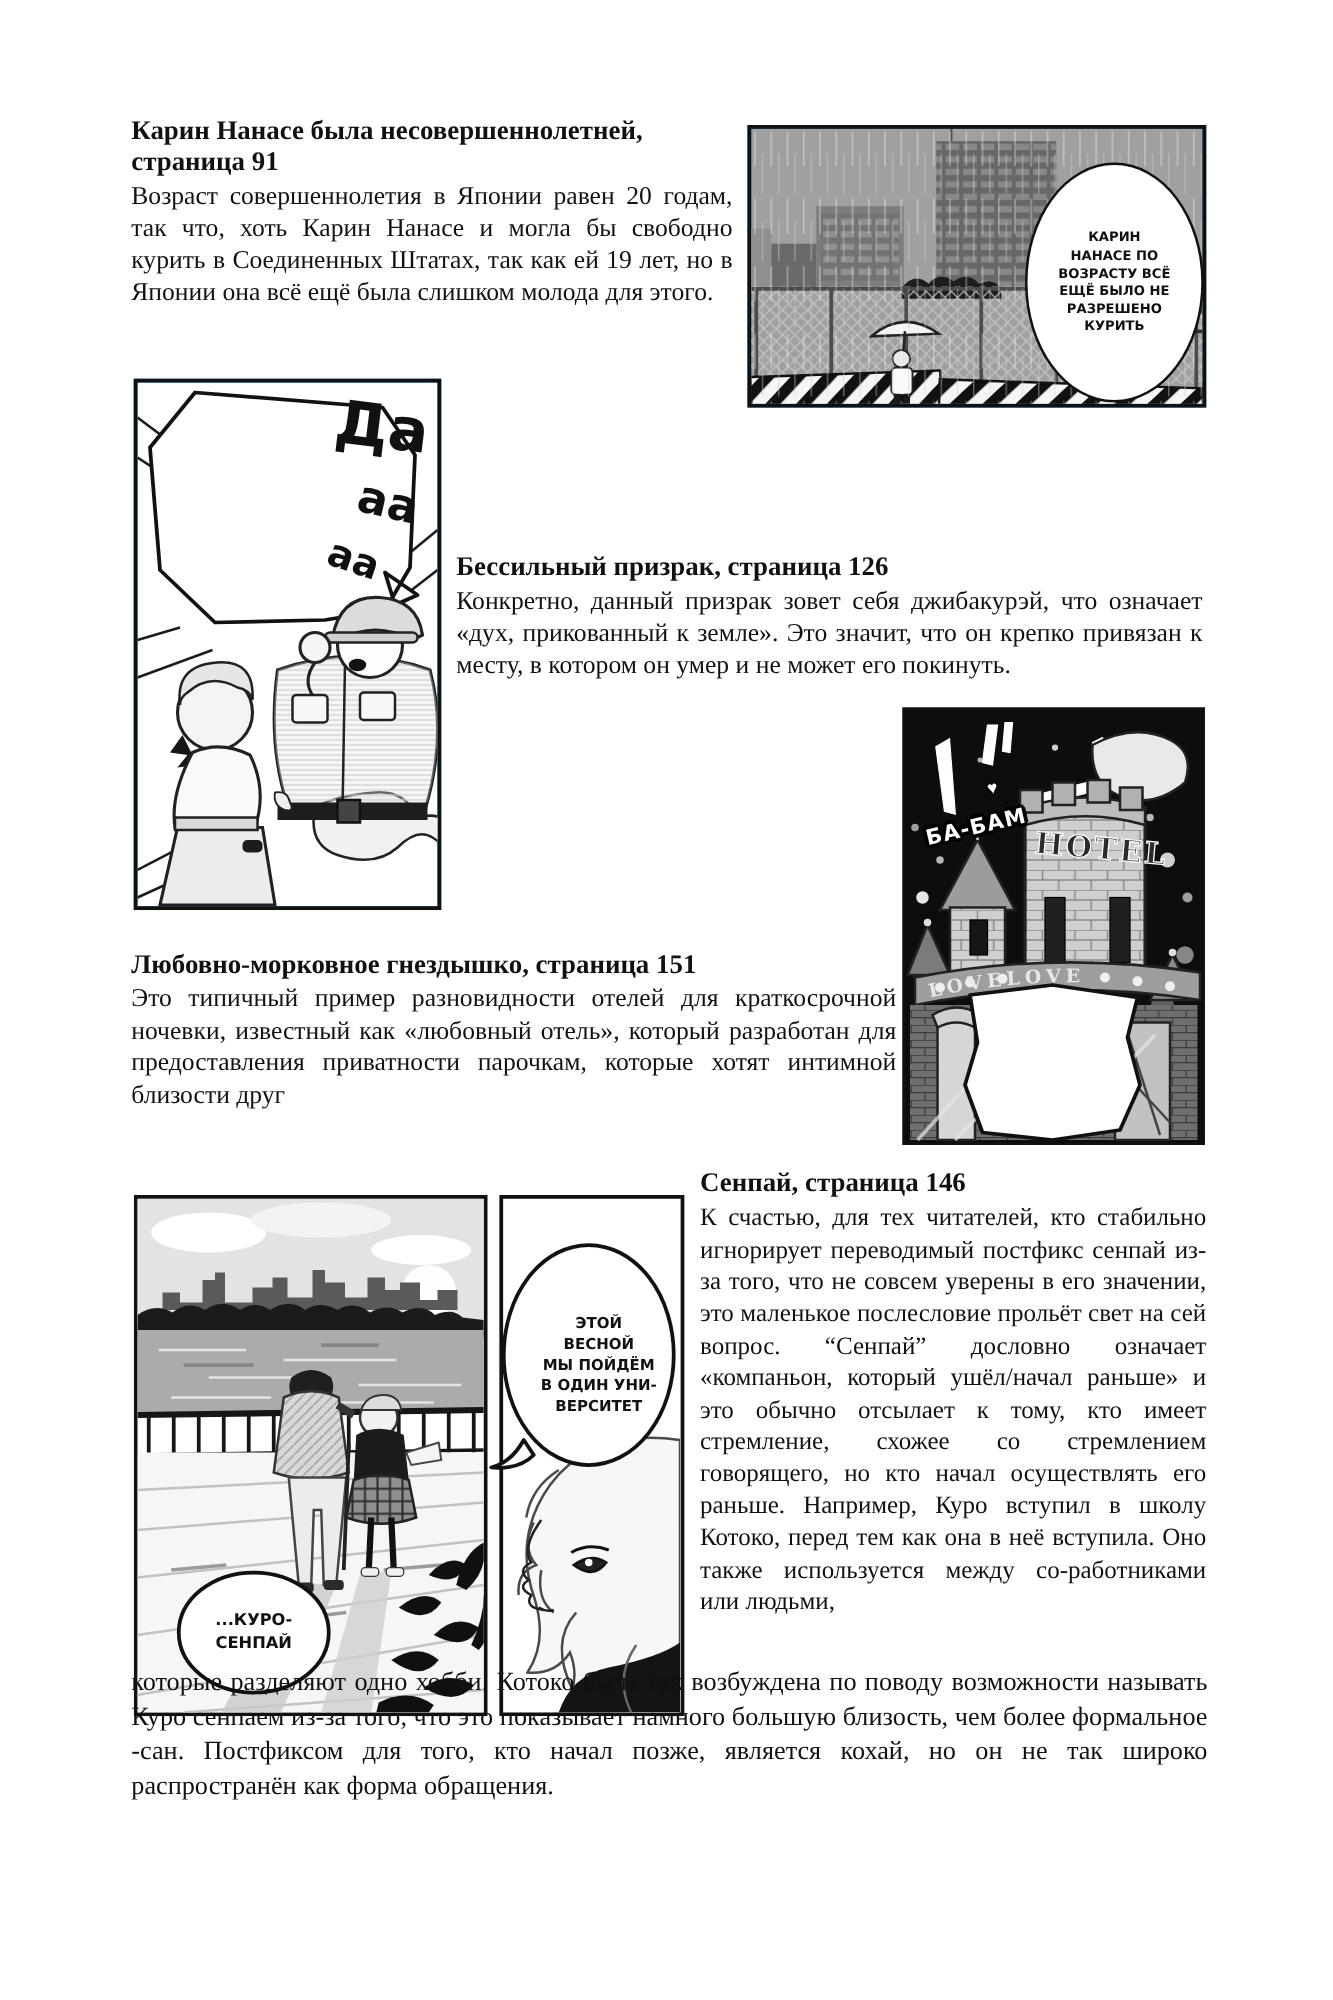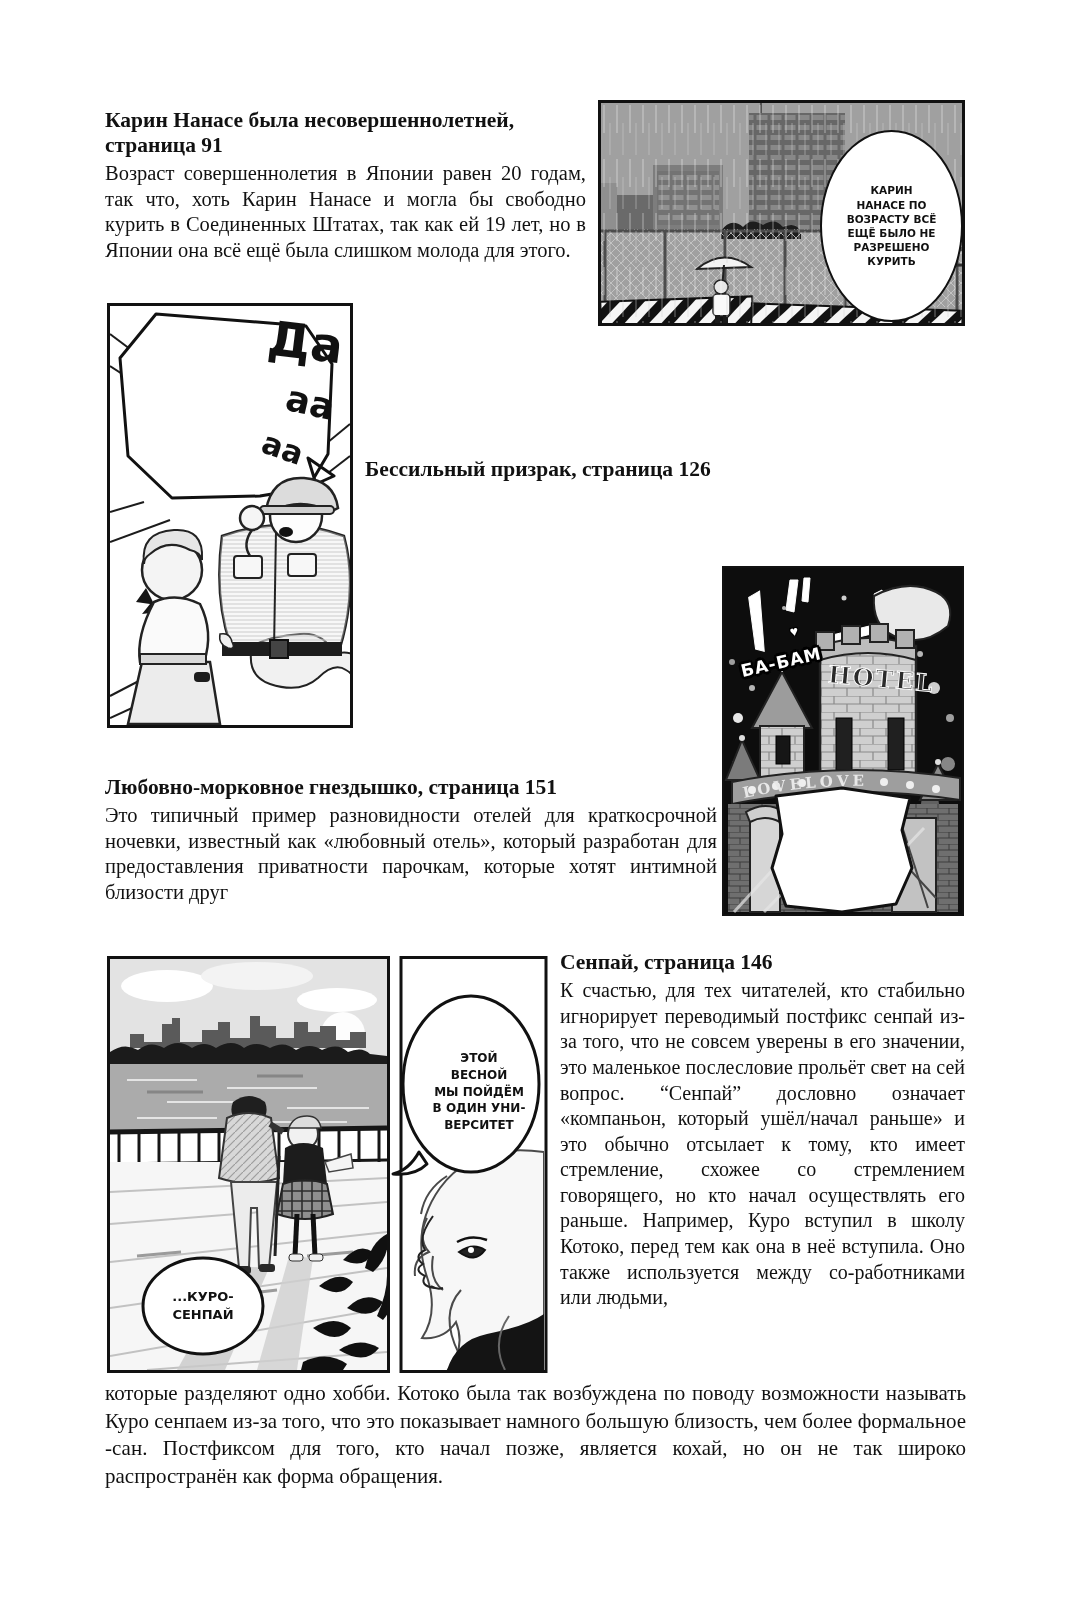--- a/index.html
+++ b/index.html
@@ -1,29 +1,29 @@
 <!DOCTYPE html>
 <html><head>
 <meta charset="utf-8">
 <style>
   html,body{margin:0;padding:0;background:#fff;}
   #page{position:relative;width:1066px;height:1600px;background:#fff;overflow:hidden;
         color:#111;font-family:"Liberation Serif",serif;}
   
   .note{position:absolute;}
-  .note h2{margin:16px 0 3px 0;font-weight:700;font-size:21.5px;line-height:1.17;
+  .note h2{margin:0 0 3px 0;font-weight:700;font-size:21.5px;line-height:1.17;
            font-family:"Liberation Serif",serif;}
   .note p{margin:0;font-size:20.5px;line-height:1.245;text-align:justify;
           font-family:"Liberation Serif",serif;}
   #tb-karin{left:105px;top:92px;width:481px;}
   #tb-ghost{left:365px;top:441px;width:597px;}
   #tb-love{left:105px;top:759px;width:612px;}
   #tb-senpai{left:560px;top:934px;width:405px;}
   #tb-senpai p{font-size:20px;line-height:1.28;}
-  #tb-bottom{left:105px;top:1380px;width:861px;}
+  #tb-bottom{left:105px;top:1332px;width:861px;}
   #tb-bottom p{font-size:21px;line-height:1.31;}
   
   .panel{position:absolute;margin:0;padding:0;box-sizing:border-box;border:3px solid #111;
          background:#0369a1;}
   .panel svg{position:absolute;left:0;top:0;width:100%;height:100%;display:block;}
   #panel-smoking{left:598px;top:100px;width:367px;height:226px;}
   #panel-builder{left:107px;top:303px;width:246px;height:425px;}
   #panel-hotel{left:722px;top:566px;width:242px;height:350px;border-width:2px;background:#0d0d0d;}
   #panel-deck{left:107px;top:956px;width:441px;height:417px;border:none;background:#fff;}
   
@@ -191,20 +191,21 @@
         <rect x="84" y="366" width="16" height="10" rx="4" fill="#1c1c1c"></rect>
       </g>
     </svg>
     <span class="sfx" id="sfx-da">Да</span>
     <span class="sfx" id="sfx-aa1">аа</span>
     <span class="sfx" id="sfx-aa2">аа</span>
   </figure>
 
   <section class="note" id="tb-ghost">
     <h2>Бессильный призрак, страница 126</h2>
+    <p>Конкретно, данный призрак зовет себя джибакурэй, что означает «дух, прикованный к земле». Это значит, что он крепко привязан к месту, в котором он умер и не может его покинуть.</p>
   </section>
 
   <figure class="panel" id="panel-hotel">
     <svg viewBox="0 0 238 346" aria-hidden="true">
       <defs>
         <pattern id="stone" width="26" height="16" patternUnits="userSpaceOnUse">
           <rect width="26" height="16" fill="#cfcfcf"></rect>
           <path d="M0 0 H26 M0 8 H26 M6 0 V8 M19 8 V16" stroke="#8a8a8a" stroke-width="1.2" fill="none"></path>
         </pattern>
         <pattern id="brick" width="22" height="12" patternUnits="userSpaceOnUse">

